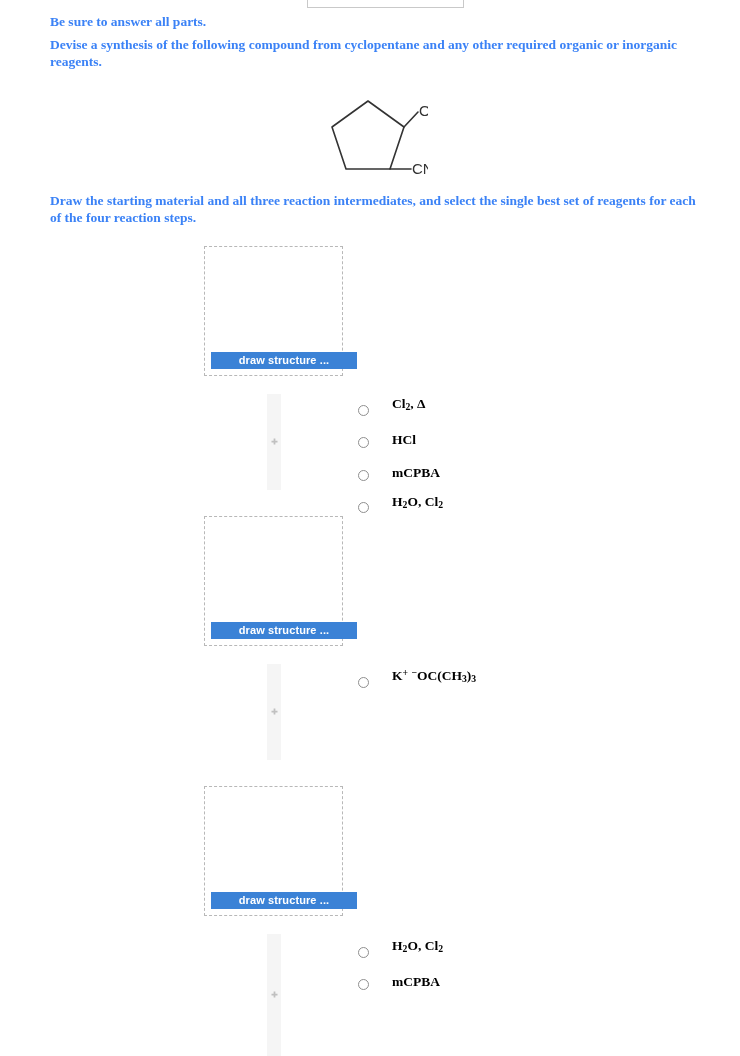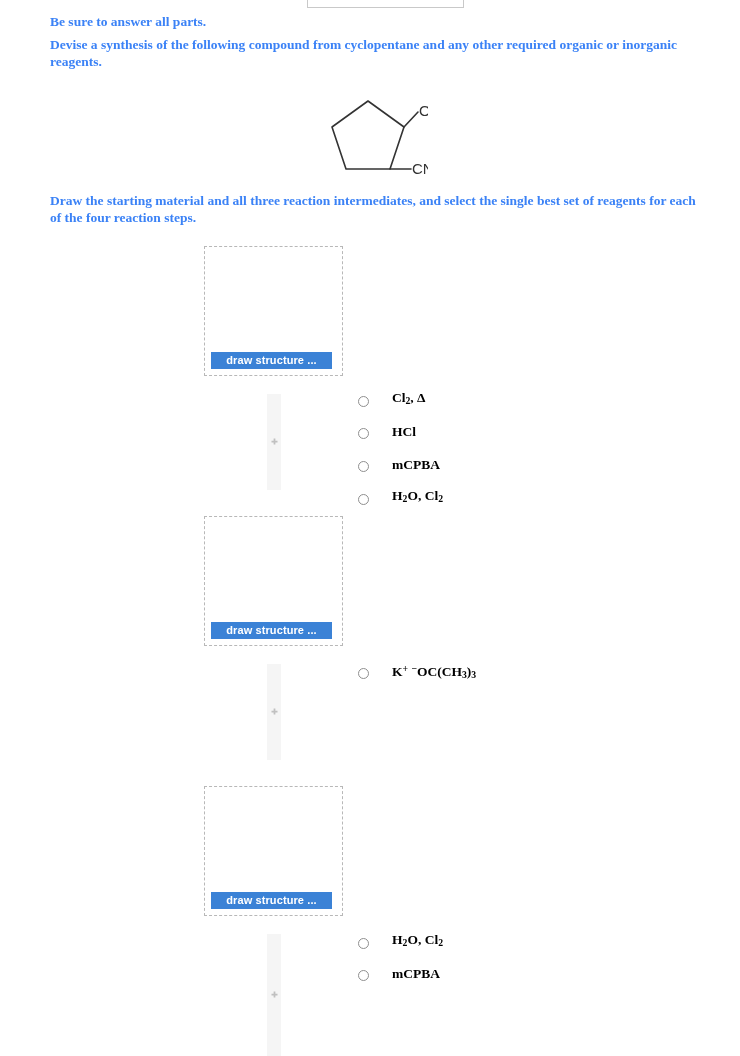--- a/index.html
+++ b/index.html
@@ -58,21 +58,21 @@
     width: 139px;
     height: 130px;
     border: 1px dashed #b8b8b8;
     background: #ffffff;
     box-sizing: border-box;
   }
   .draw-box .btn {
     position: absolute;
     left: 6px;
     bottom: 6px;
-    width: 121px;
+    width: 146px;
     height: 17px;
     background: #3b82d6;
     color: #ffffff;
     font-family: "Liberation Sans", sans-serif;
     font-weight: bold;
     font-size: 11px;
     line-height: 17px;
     text-align: center;
     letter-spacing: 0.1px;
     white-space: nowrap;
@@ -110,21 +110,21 @@
   
   .option-group { position: absolute; left: 358px; }
   #option-group-0 { top: 383px; }
   #option-group-1 { top: 655px; }
   #option-group-2 { top: 925px; }
 
   .option-row {
     position: relative;
     height: 32.6px;
     display: flex;
-    align-items: center;
+    align-items: flex-end;
   }
   .radio {
     width: 11px;
     height: 11px;
     border: 1.4px solid #8f8f8f;
     border-radius: 50%;
     background: #ffffff;
     box-sizing: border-box;
     flex: 0 0 auto;
     margin-top: 4px;

